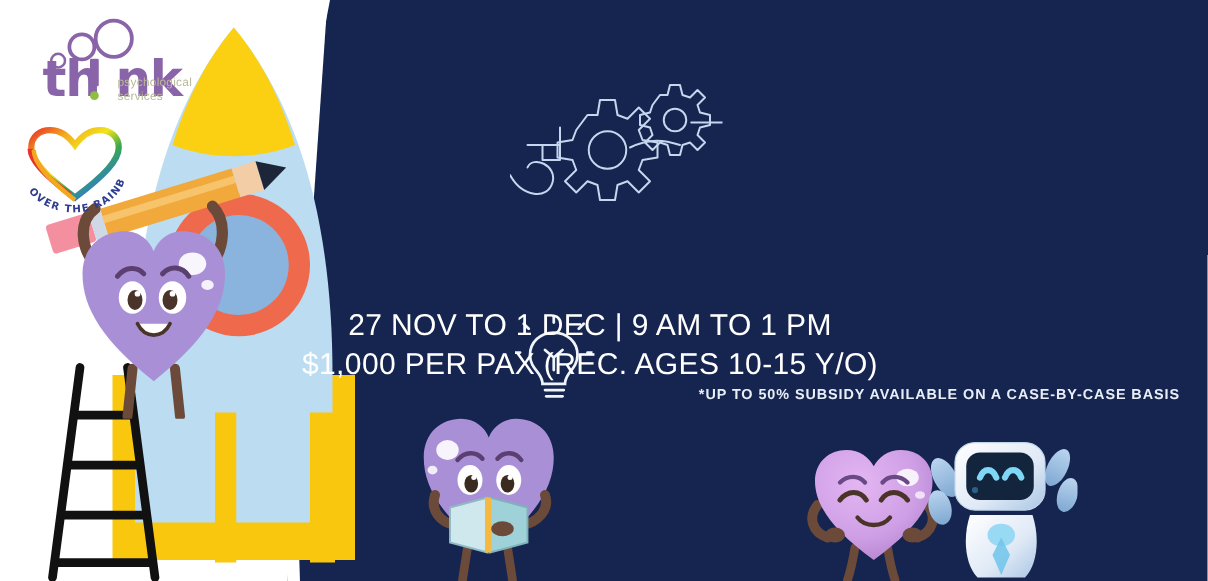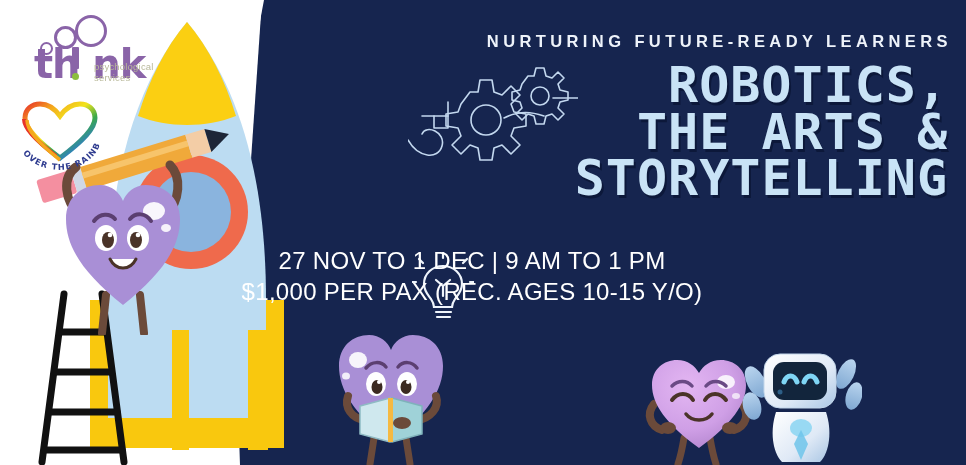--- a/index.html
+++ b/index.html
@@ -303,27 +303,22 @@
                  C51,9 58,4 66,4 C74,4 81,9 81,18 C81,28 70,40 46,58 Z" fill="none" stroke="url(#rb)" stroke-width="5"></path>
         <path d="M42,56 C20,39 10,28 10,19" fill="none" stroke="#e8332a" stroke-width="4"></path>
         <path d="M46,60 C23,42 13,30 13,20" fill="none" stroke="#f4a81d" stroke-width="3.5"></path>
       </g>
       <text font-family="'DejaVu Sans',sans-serif" font-size="8.2" font-weight="700" fill="#2e3b8f" letter-spacing="1.1">
         <textPath href="#arcpath" startOffset="6%">OVER THE RAINBOW</textPath>
       </text>
     </svg>
   </div>
 
-  <div class="tagline">NURTURING FUTURE-READY LEARNERS</div>
-
-  <div class="headline">
-    <span class="l h1">ROBOTICS,</span>
-    <span class="l h2">THE ARTS &amp;</span>
-    <span class="l h3">STORYTELLING</span>
-  </div>
+
 
   <div class="details">
     <div class="det-line">27 NOV TO 1 DEC  |  9 AM TO 1 PM</div>
     <div class="det-line">$1,000 PER PAX (REC. AGES 10-15 Y/O)</div>
   </div>
 
+  <div class="subsidy">*UP TO 50% SUBSIDY AVAILABLE ON A CASE-BY-CASE BASIS</div>
 
 </div>
 
 </body></html>

